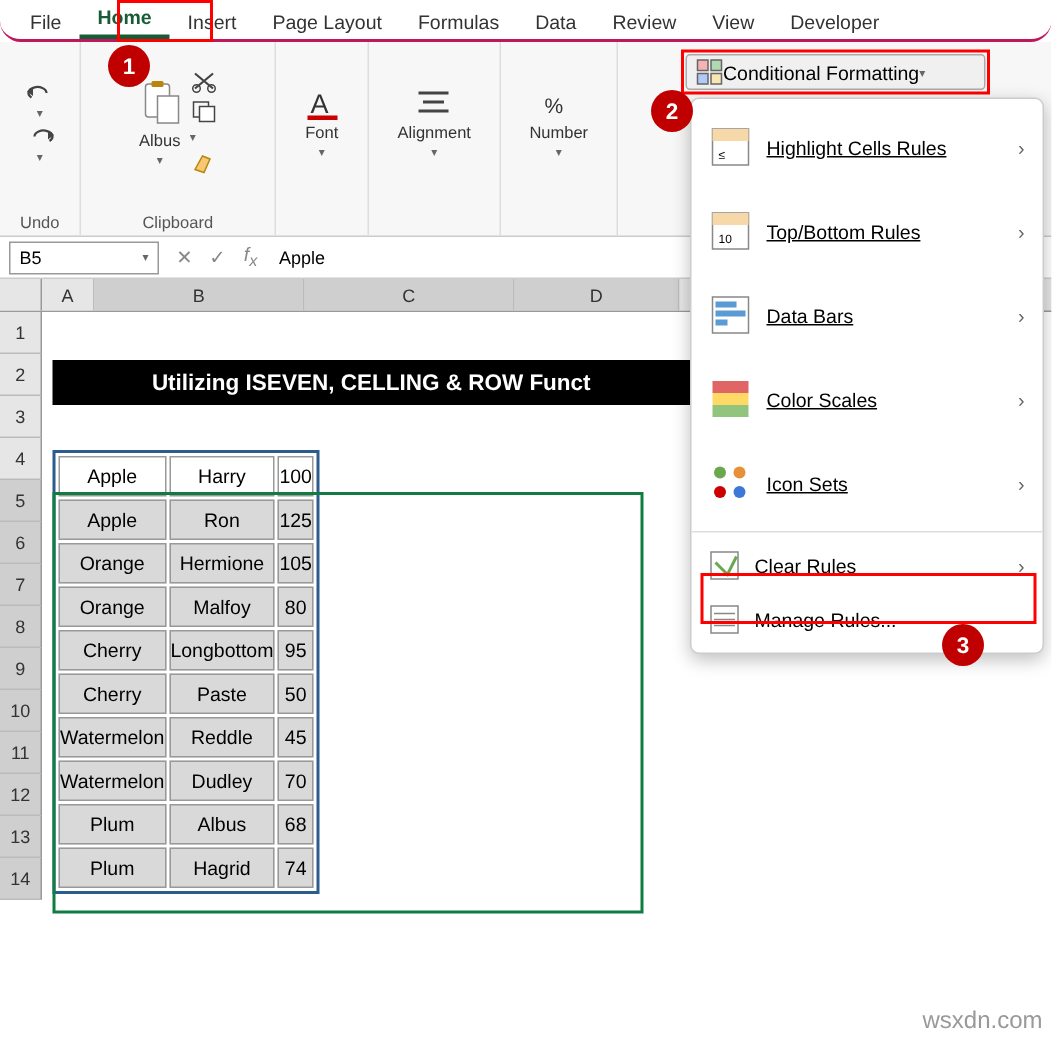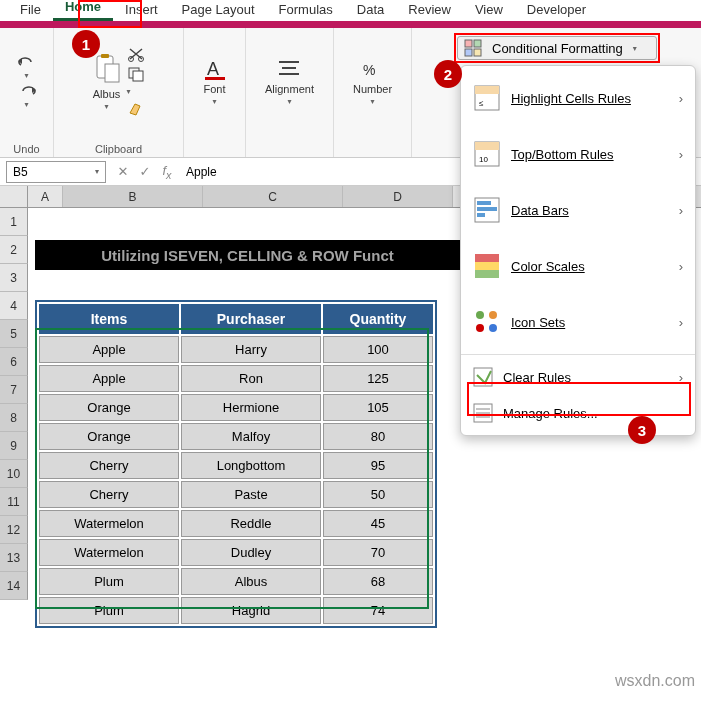--- a/index.html
+++ b/index.html
@@ -1,19 +1,19 @@
 <!DOCTYPE html>
 <html><head>
 <meta charset="utf-8">
 <style>
 * { box-sizing: border-box; margin: 0; padding: 0; font-family: 'Segoe UI', Tahoma, sans-serif; }
 body { background: #fff; width: 701px; height: 706px; overflow: hidden; position: relative; font-size: 13px; }
 
 
-.menubar { display: flex; border-bottom: 7px solid #be185d; height: 28px; align-items: flex-end; padding-left: 8px; }
+.menubar { display: flex; border-bottom: 2px solid #be185d; height: 28px; align-items: flex-end; padding-left: 8px; border-radius: 14px; }
 .menubar .tab { padding: 4px 12px; cursor: pointer; color: #333; }
 .menubar .tab.active { border-bottom: 3px solid #185c37; color: #185c37; font-weight: 600; }
 .home-highlight { border: 2px solid red; position: absolute; top: 0px; left: 78px; width: 64px; height: 28px; pointer-events: none; }
 
 
 .ribbon { display: flex; height: 130px; border-bottom: 1px solid #ccc; background: #f7f7f7; }
 .ribbon-group { border-right: 1px solid #ddd; padding: 6px 8px 2px; display: flex; flex-direction: column; align-items: center; justify-content: space-between; }
 .ribbon-group .label { font-size: 11px; color: #555; padding-top: 2px; }
 .group-content { display: flex; gap: 6px; align-items: center; height: 95px; }
 .icon-btn { display: flex; flex-direction: column; align-items: center; gap: 2px; font-size: 11px; color: #333; }
@@ -32,36 +32,36 @@
 .corner { width: 28px; border-right: 1px solid #999; background: #e6e6e6; }
 .col-h { border-right: 1px solid #bbb; text-align: center; font-size: 12px; color: #333; line-height: 22px; background: #e6e6e6; }
 .col-h.sel { background: #cfcfcf; }
 .grid-body { display: flex; }
 .row-headers { width: 28px; }
 .row-h { height: 28px; border-bottom: 1px solid #bbb; text-align: center; font-size: 12px; color: #333; line-height: 28px; background: #e6e6e6; border-right: 1px solid #999; }
 .row-h.sel { background: #cfcfcf; }
 .cells { position: relative; }
 
 
-.title-banner { position: absolute; top: 32px; left: 7px; width: 425px; height: 30px; background: #000; color: #a3a3a3; font-weight: bold; font-size: 15px; display: flex; align-items: center; justify-content: center; }
+.title-banner { position: absolute; top: 32px; left: 7px; width: 425px; height: 30px; background: #000; color: #ffffff; font-weight: bold; font-size: 15px; display: flex; align-items: center; justify-content: center; }
 
 
 .data-table { position: absolute; top: 92px; left: 7px; border: 2px solid #2b5c8d; }
 .data-table th { background: #2e5c8e; color: #fff; font-weight: bold; padding: 6px 0; border: 1px solid #2b5c8d; font-size: 14px; }
 .data-table td { border: 1px solid #999; text-align: center; padding: 5px 0; font-size: 13px; background: #d9d9d9; }
 .data-table tr:first-child td { background: #fff; }
 .col-items { width: 140px; }
 .col-purch { width: 140px; }
 .col-qty { width: 110px; }
 
 
 .selection-outline { position: absolute; border: 2px solid #107c41; pointer-events: none; }
 
 
-.cf-btn { position: absolute; top: 36px; left: 457px; width: 200px; height: 24px; border: 1px solid #aaa; border-radius: 3px; display: flex; align-items: center; gap: 10px; padding: 0 6px; background: #f0f0f0; font-size: 13px; }
+.cf-btn { position: absolute; top: 36px; left: 457px; width: 200px; height: 24px; border: 1px solid #aaa; border-radius: 3px; display: flex; align-items: center; gap: 0; padding: 0 6px; background: #f0f0f0; font-size: 13px; }
 .cf-highlight { position: absolute; top: 33px; left: 454px; width: 206px; height: 30px; border: 2px solid red; pointer-events: none; }
 
 
 .cf-menu { position: absolute; top: 65px; left: 460px; width: 236px; background: #fff; border: 1px solid #ccc; box-shadow: 0 4px 12px rgba(0,0,0,0.25); border-radius: 6px; padding: 4px 0; z-index: 10; }
 .cf-menu .item { display: flex; align-items: center; gap: 10px; padding: 14px 12px; font-size: 13px; cursor: pointer; position: relative; }
 .cf-menu .item.small { padding: 8px 12px; }
 .cf-menu .sep { border-top: 1px solid #ddd; margin: 4px 0; }
 .cf-menu .item .arrow { margin-left: auto; color: #666; }
 .cf-menu .item .label { font-weight: normal; text-decoration: underline; }
 .cf-menu .item.small .label { font-weight: normal; text-decoration: none; }
@@ -235,25 +235,20 @@
       <div class="row-h sel">10</div>
       <div class="row-h sel">11</div>
       <div class="row-h sel">12</div>
       <div class="row-h sel">13</div>
       <div class="row-h sel">14</div>
     </div>
     <div class="cells" style="width:600px">
       <div class="title-banner">Utilizing ISEVEN, CELLING &amp; ROW Funct</div>
       <table class="data-table">
         <tbody>
-            <tr>
-          <th class="col-items">Items</th>
-          <th class="col-purch">Purchaser</th>
-          <th class="col-qty">Quantity</th>
-        </tr>
         <tr>
               <td>Apple</td>
               <td>Harry</td>
               <td>100</td>
             </tr>
         <tr>
               <td>Apple</td>
               <td>Ron</td>
               <td>125</td>
             </tr>

